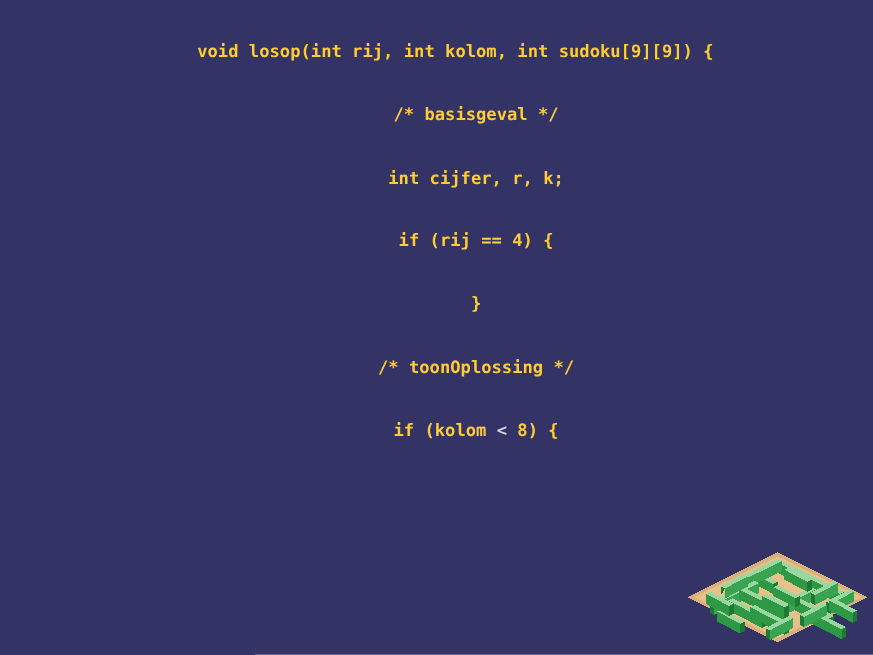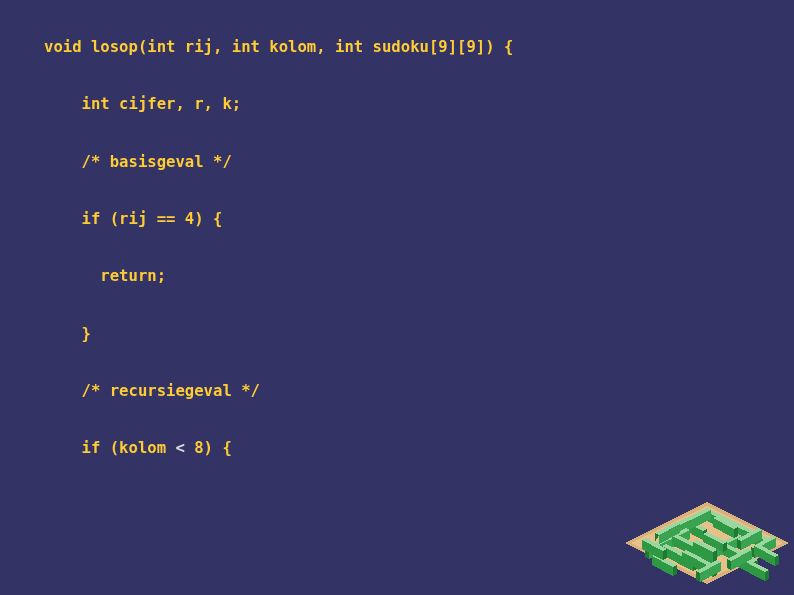--- a/index.html
+++ b/index.html
@@ -11,20 +11,21 @@
     height: 595px;
     overflow: hidden;
     font-family: "DejaVu Sans Mono", monospace;
   }
   #slide {
     position: relative;
     width: 794px;
     height: 595px;
     background: #333366;
     overflow: hidden;
+    text-align: center;
   }
   #code-block {
     position: absolute;
     left: 44px;
     top: 0px;
     width: 740px;
     font-family: "DejaVu Sans Mono", monospace;
     font-size: 15.6px;
     line-height: 19.1px;
     letter-spacing: 0px;
@@ -55,26 +56,25 @@
     height: 107px;
   }
 </style>
 </head>
 <body>
 
 <div id="slide">
 
   <div id="code-block">
     <span class="code-line">void losop(int rij, int kolom, int sudoku[9][9]) {</span>
+    <span class="code-line">    /* basisgeval */</span>
     <span class="code-line">    int cijfer, r, k;</span>
-    <span class="code-line">    /* basisgeval */</span>
     <span class="code-line">    if (rij == 4) {</span>
-    <span class="code-line">      return;</span>
     <span class="code-line">    }</span>
-    <span class="code-line">    /* recursiegeval */</span>
+    <span class="code-line">    /* toonOplossing */</span>
     <span class="code-line">    if (kolom <span class="op-light" style="color: rgb(216, 216, 220);">&lt;</span> 8) {</span>
     
     
     
     
     
     
     
     
     

